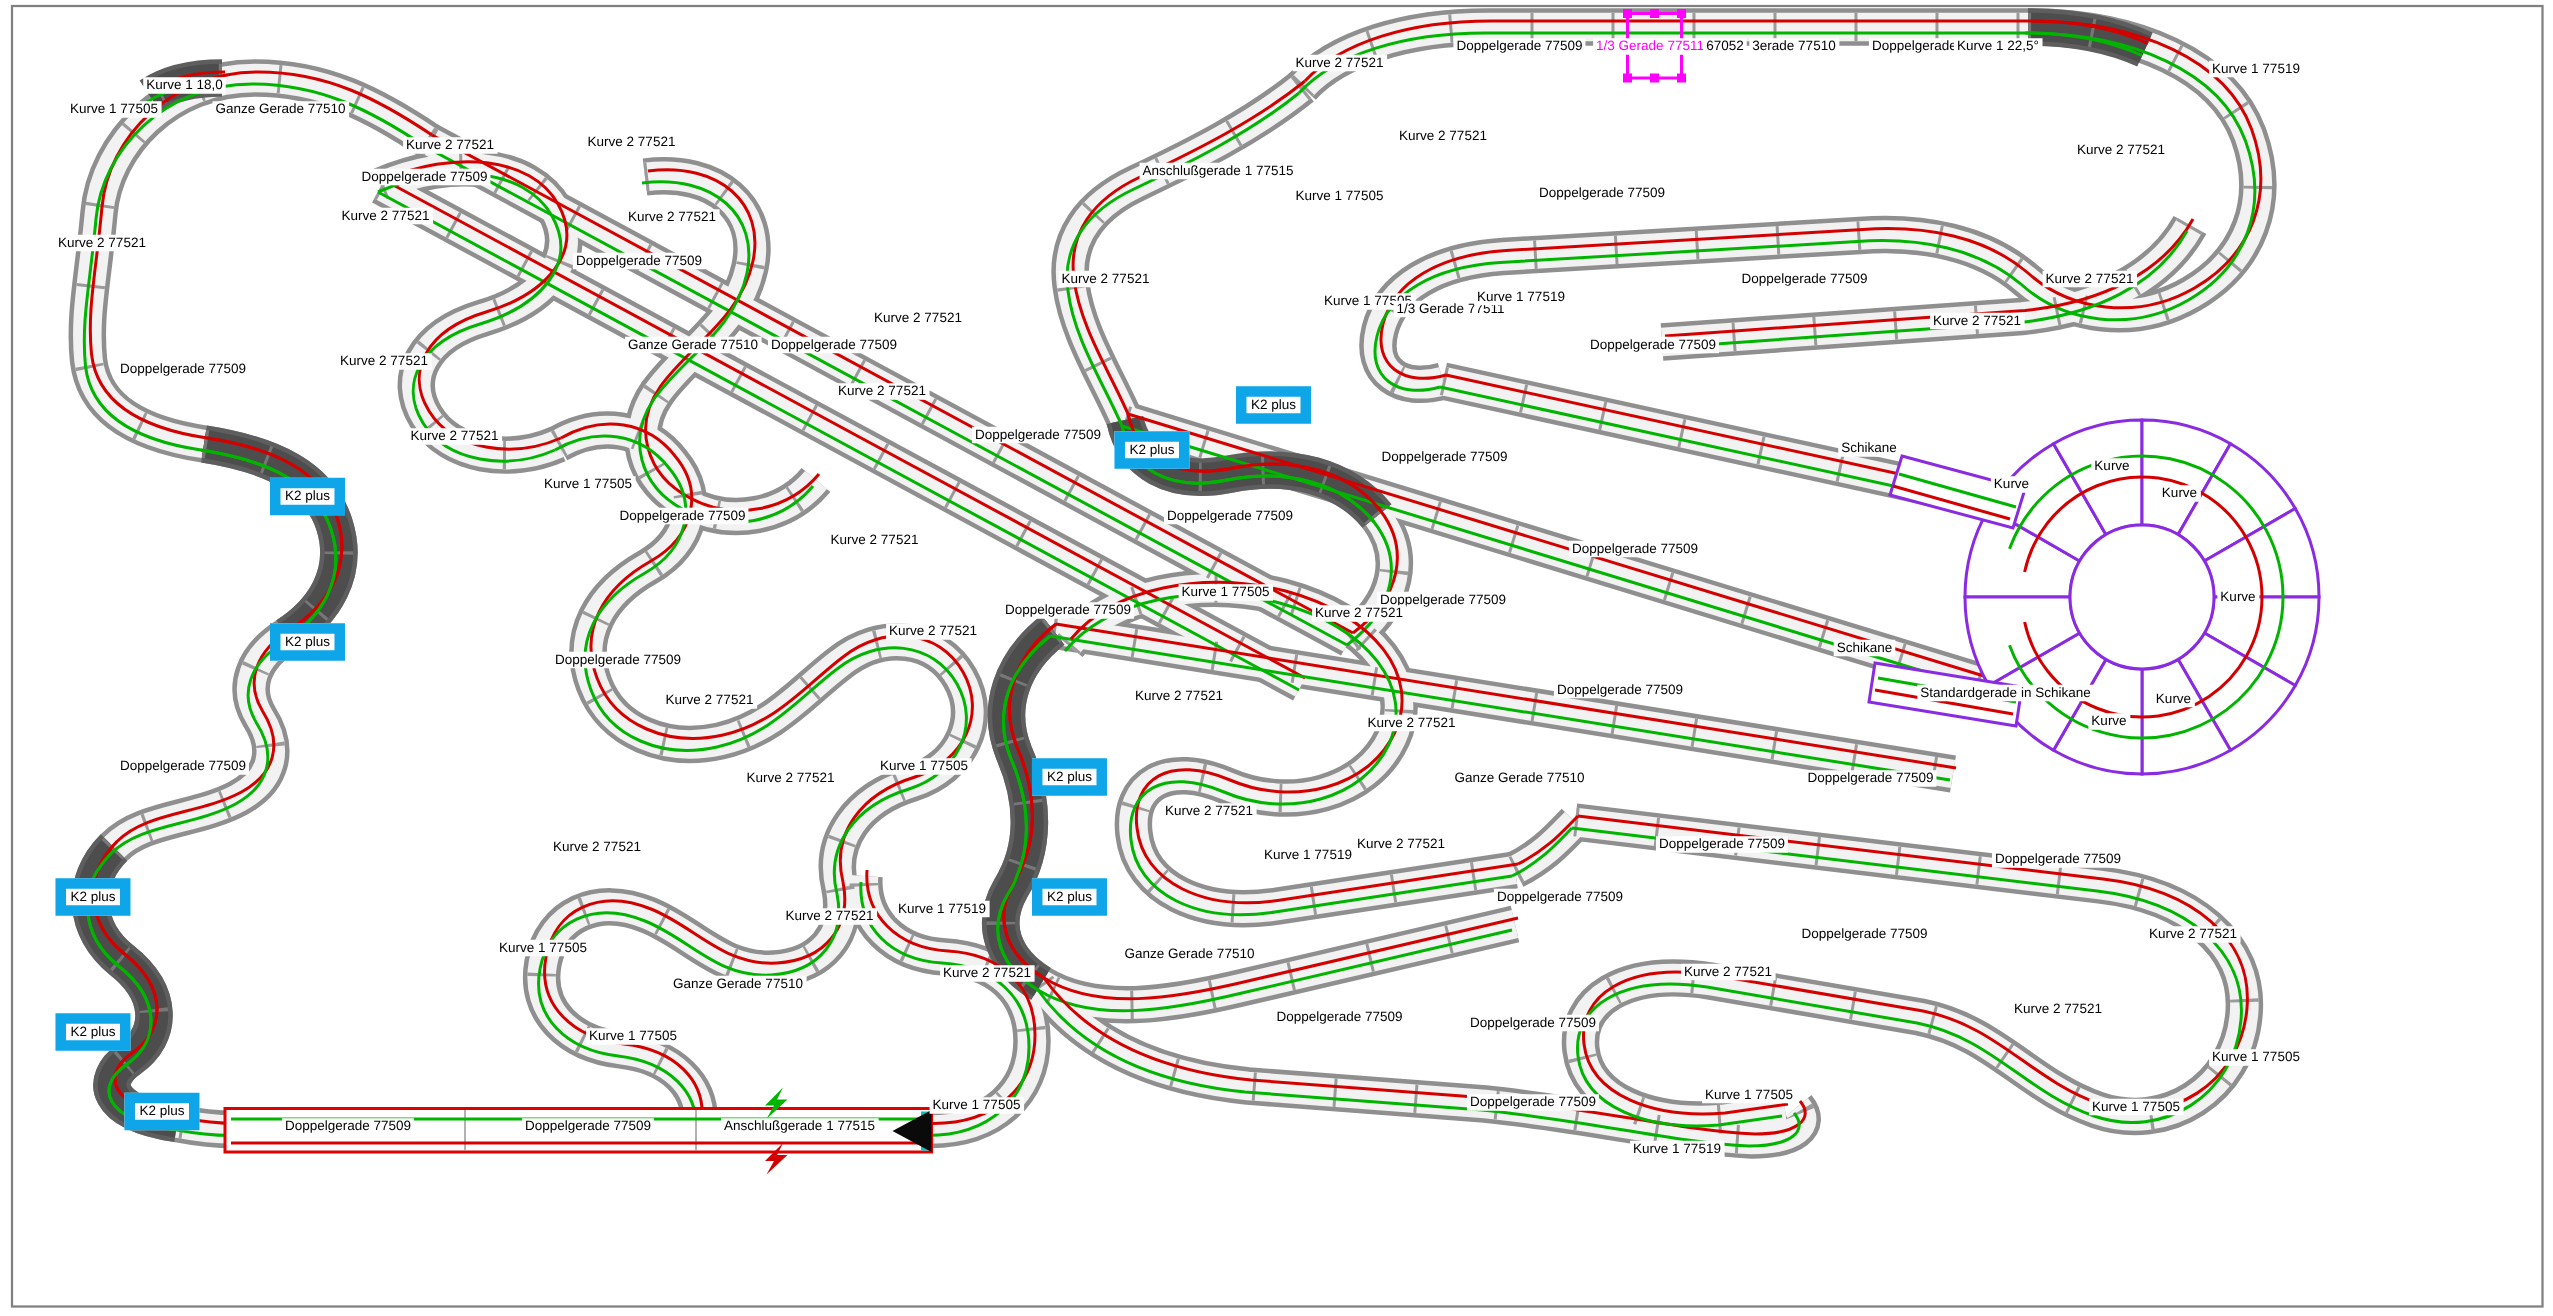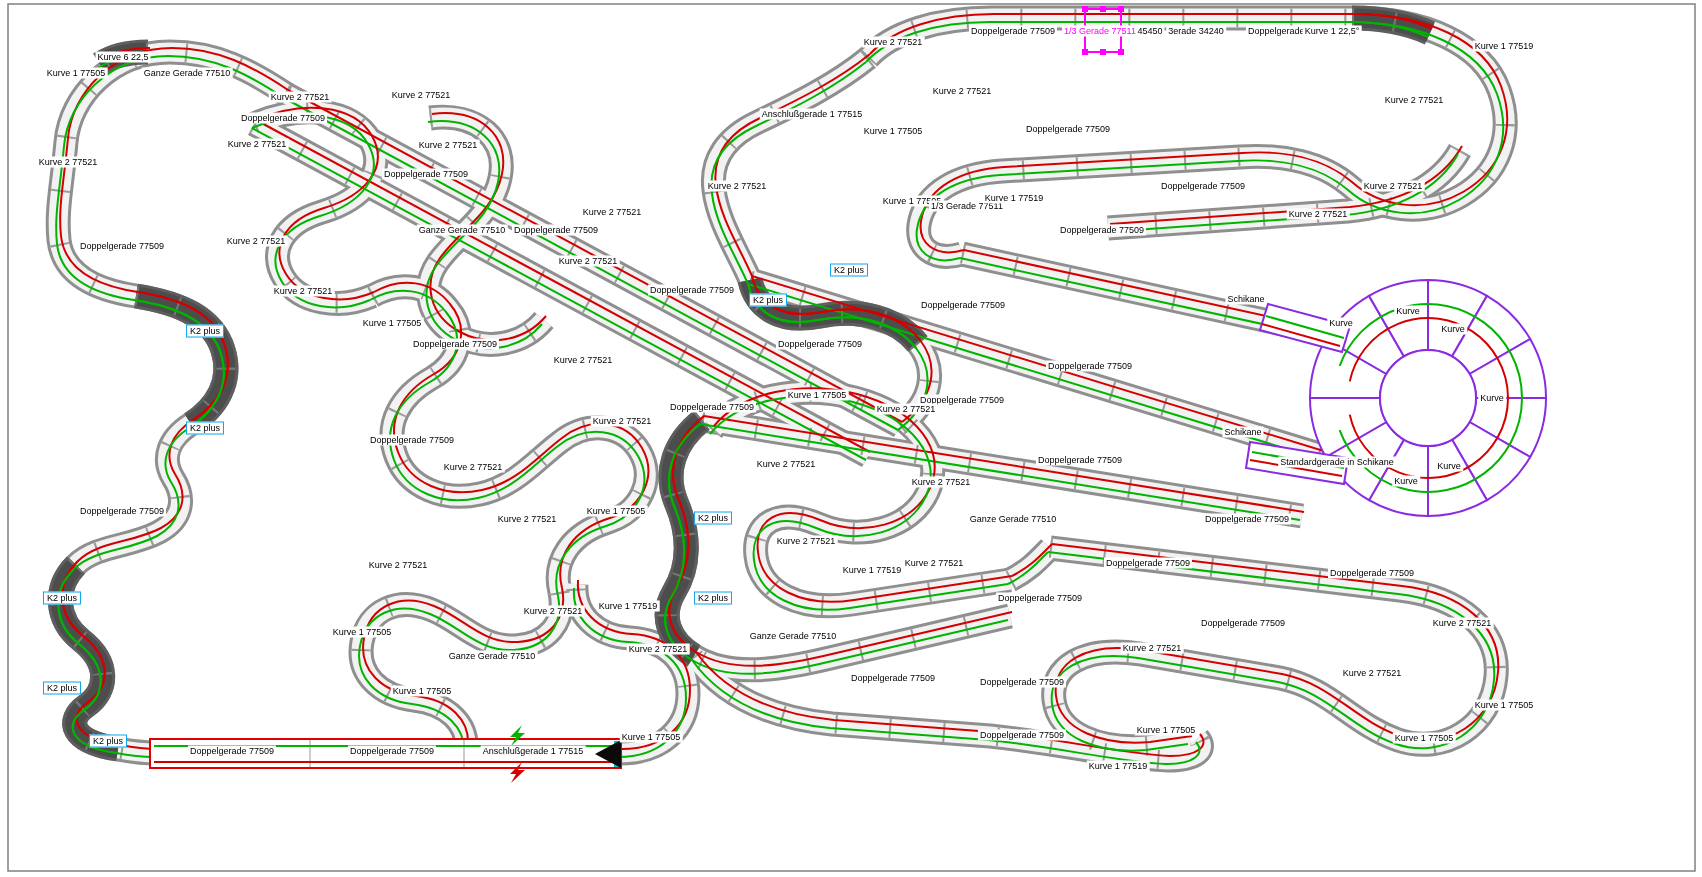--- a/index.html
+++ b/index.html
@@ -7,21 +7,21 @@
     position:relative;width:1702px;height:877px;background:#ffffff;
     font-family:"Liberation Sans",sans-serif;overflow:hidden;
   }
   svg{position:absolute;left:0;top:0;}
   #label-layer{position:absolute;left:0;top:0;width:100%;height:100%;pointer-events:none;}
   .lbl{
     position:absolute;transform:translate(-50%,-50%);
     background:#ffffff;padding:0 2px;font-size:9px;line-height:11px;
     white-space:nowrap;color:#000;
   }
-  .lbl.boxed{border:1px solid #0ea5e9;padding:0 3px;}
+  .lbl.boxed{border:7px solid #0ea5e9;padding:0 3px;}
 </style>
 </head>
 <body>
 
 <div class="canvas">
   <svg id="track-svg" width="1702" height="877" viewBox="0 0 1702 877">
     <rect x="8" y="4" width="1687" height="867" fill="#ffffff" stroke="#808080" stroke-width="1.5"></rect>
 
     <g id="track-layer">
         <path d="M 286 94 C 250 70 216 52 170 52 C 112 52 70 96 66 142 C 62 186 56 210 59 240 C 63 275 96 290 136 296 C 181 303 213 318 223 350 C 233 382 216 408 191 424 C 169 438 161 458 173 478 C 187 500 181 520 159 532 C 131 547 96 545 76 565 C 53 588 56 620 81 640 C 109 662 109 690 86 706 C 66 720 70 742 118 749 C 134 752 146 753 156 753" fill="none" stroke="#8f8f8f" stroke-width="25" stroke-linejoin="round"></path>
@@ -202,21 +202,21 @@
           <rect x="1082" y="27" width="6" height="6" fill="#ff00ff"></rect>
           <rect x="1118" y="27" width="6" height="6" fill="#ff00ff"></rect>
           <rect x="1082" y="49" width="6" height="6" fill="#ff00ff"></rect>
           <rect x="1100" y="49" width="6" height="6" fill="#ff00ff"></rect>
           <rect x="1118" y="49" width="6" height="6" fill="#ff00ff"></rect>
         </g>
     </g>
   </svg>
 
   <div id="label-layer">
-      <div class="lbl" style="left: 123px; top: 57px;">Kurve 6 22,5</div>
+      <div class="lbl" style="left: 123px; top: 57px;">Kurve 1 18,0</div>
       <div class="lbl" style="left: 76px; top: 73px;">Kurve 1 77505</div>
       <div class="lbl" style="left: 187px; top: 73px;">Ganze Gerade 77510</div>
       <div class="lbl" style="left: 300px; top: 97px;">Kurve 2 77521</div>
       <div class="lbl" style="left: 421px; top: 95px;">Kurve 2 77521</div>
       <div class="lbl" style="left: 283px; top: 118px;">Doppelgerade 77509</div>
       <div class="lbl" style="left: 257px; top: 144px;">Kurve 2 77521</div>
       <div class="lbl" style="left: 448px; top: 145px;">Kurve 2 77521</div>
       <div class="lbl" style="left: 68px; top: 162px;">Kurve 2 77521</div>
       <div class="lbl" style="left: 426px; top: 174px;">Doppelgerade 77509</div>
       <div class="lbl" style="left: 737px; top: 186px;">Kurve 2 77521</div>
@@ -266,22 +266,22 @@
       <div class="lbl" style="left: 422px; top: 691px;">Kurve 1 77505</div>
       <div class="lbl" style="left: 893px; top: 678px;">Doppelgerade 77509</div>
       <div class="lbl boxed" style="left: 108px; top: 741px;">K2 plus</div>
       <div class="lbl" style="left: 232px; top: 751px;">Doppelgerade 77509</div>
       <div class="lbl" style="left: 392px; top: 751px;">Doppelgerade 77509</div>
       <div class="lbl" style="left: 533px; top: 751px;">Anschlußgerade 1 77515</div>
       <div class="lbl" style="left: 651px; top: 737px;">Kurve 1 77505</div>
       <div class="lbl" style="left: 893px; top: 42px;">Kurve 2 77521</div>
       <div class="lbl" style="left: 1013px; top: 31px;">Doppelgerade 77509</div>
       <div class="lbl" style="left: 1100px; top: 31px; color: rgb(255, 0, 255);">1/3 Gerade 77511</div>
-      <div class="lbl" style="left: 1150px; top: 31px;">45450</div>
-      <div class="lbl" style="left: 1196px; top: 31px;">3erade 34240</div>
+      <div class="lbl" style="left: 1150px; top: 31px;">67052</div>
+      <div class="lbl" style="left: 1196px; top: 31px;">3erade 77510</div>
       <div class="lbl" style="left: 1290px; top: 31px;">Doppelgerade 77509</div>
       <div class="lbl" style="left: 1332px; top: 31px;">Kurve 1 22,5°</div>
       <div class="lbl" style="left: 1504px; top: 46px;">Kurve 1 77519</div>
       <div class="lbl" style="left: 812px; top: 114px;">Anschlußgerade 1 77515</div>
       <div class="lbl" style="left: 962px; top: 91px;">Kurve 2 77521</div>
       <div class="lbl" style="left: 893px; top: 131px;">Kurve 1 77505</div>
       <div class="lbl" style="left: 1068px; top: 129px;">Doppelgerade 77509</div>
       <div class="lbl" style="left: 1414px; top: 100px;">Kurve 2 77521</div>
       <div class="lbl" style="left: 912px; top: 201px;">Kurve 1 77505</div>
       <div class="lbl" style="left: 967px; top: 206px;">1/3 Gerade 77511</div>

